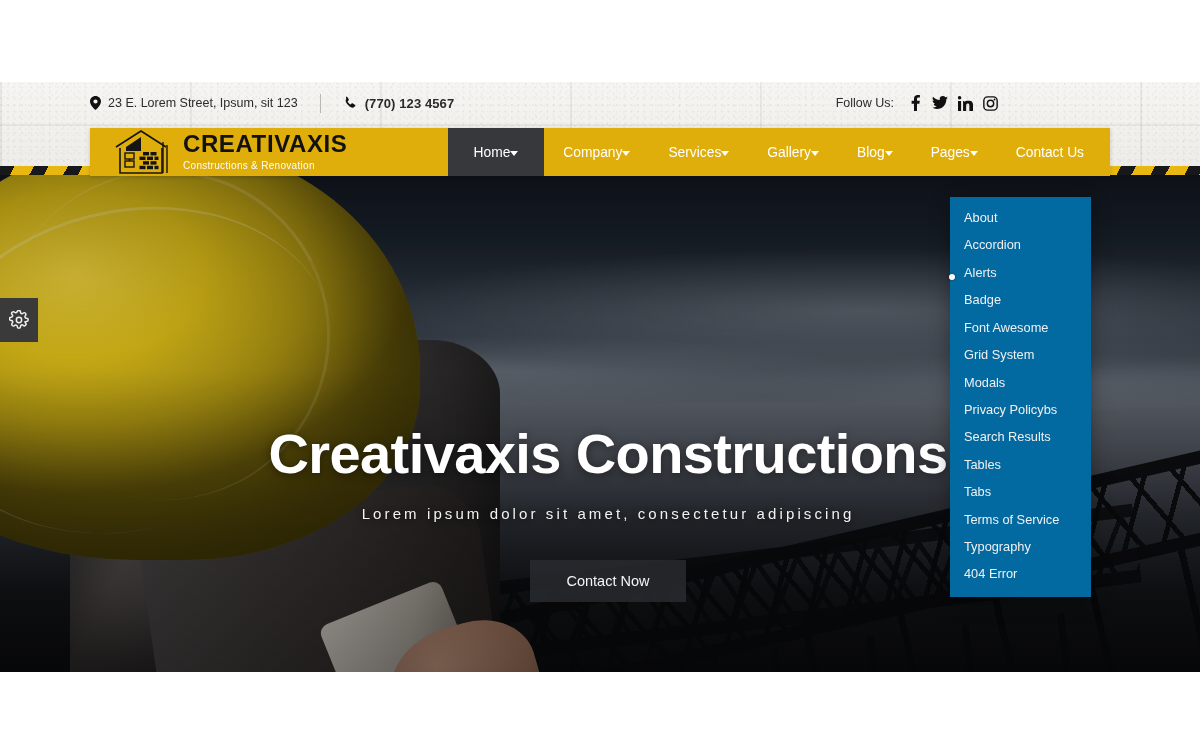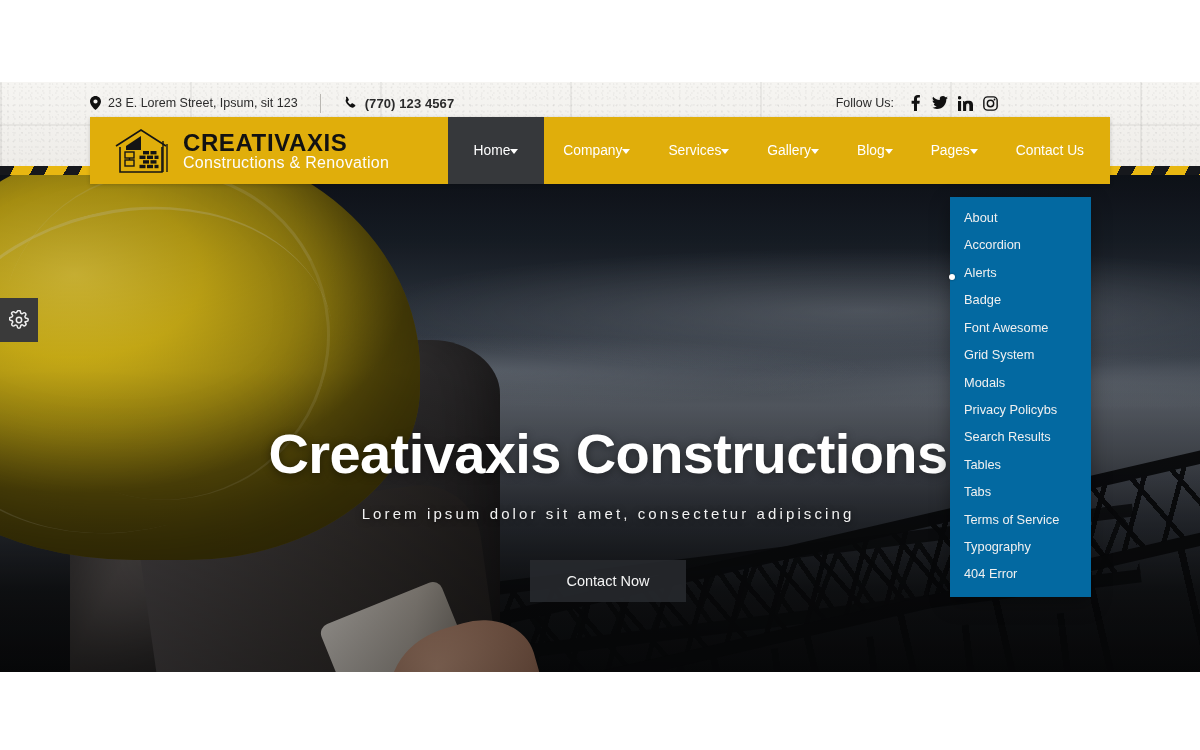--- a/index.html
+++ b/index.html
@@ -278,23 +278,23 @@
     color: #f4f4f4;
     font-size: 14.5px;
     border: none;
     cursor: pointer;
     font-family: "Liberation Sans", sans-serif;
   }
 
   
   .navbar {
     position: absolute;
-    top: 117px; left: 90px;
+    top: 128px; left: 90px;
     width: 1020px;
-    height: 67px;
+    height: 48px;
     background: #e0ae0b;
     display: flex;
     align-items: stretch;
     z-index: 8;
     box-shadow: 0 1px 4px rgba(0,0,0,0.18);
   }
   .brand {
     display: flex;
     align-items: center;
     gap: 13px;
@@ -304,21 +304,21 @@
   .brand-mark { width: 58px; height: 48px; }
   .brand-text { line-height: 1; }
   .brand-name {
     font-size: 24px;
     font-weight: bold;
     color: #121212;
     letter-spacing: 0.6px;
   }
   .brand-tag {
     margin-top: 4px;
-    font-size: 16px;
+    font-size: 10px;
     color: #fdfdfd;
     letter-spacing: 0.3px;
   }
 
   .mainnav {
     margin-left: auto;
     display: flex;
     align-items: stretch;
   }
   .nav-item {

